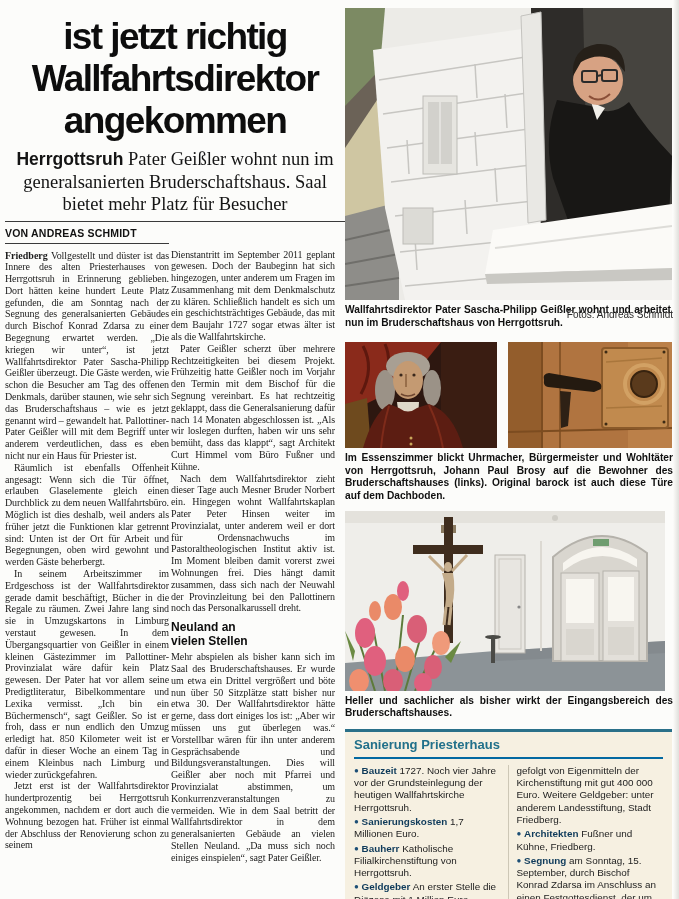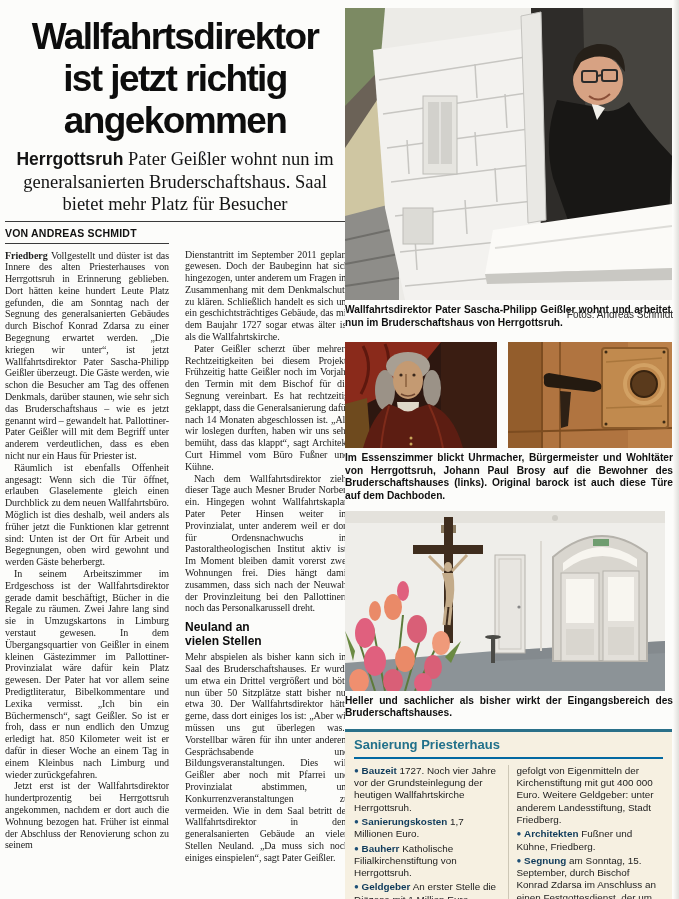--- a/index.html
+++ b/index.html
@@ -8,21 +8,21 @@
   .page::after{content:"";position:absolute;right:0;top:0;width:6px;height:100%;
         background:linear-gradient(to right,#fcfcfa,#e0dfdb);pointer-events:none;}
   
   .article{position:absolute;left:5px;top:6px;width:340px;}
   .headline{margin:10px 0 0;text-align:center;font-family:"Liberation Sans",sans-serif;
         font-weight:bold;font-size:37px;line-height:42px;letter-spacing:-1.6px;color:#0d0d0d;}
   .headline span{display:block;}
   .deck{margin:6px 0 0;text-align:center;font-size:18.5px;line-height:22.5px;color:#141414;}
   .deck-lead{font-family:"Liberation Sans",sans-serif;font-weight:bold;font-size:17.5px;}
   .rule-full{border-top:1.5px solid #3a3a3a;margin-top:5px;}
-  .cols{display:grid;grid-template-columns:164px 164px;column-gap:16px;height:650px;overflow:hidden;}
+  .cols{display:grid;grid-template-columns:164px 164px;column-gap:2px;height:650px;overflow:hidden;}
   .byline{font-family:"Liberation Sans",sans-serif;font-weight:bold;font-size:10.5px;
         letter-spacing:.2px;padding:5px 0 4px;border-bottom:1.5px solid #3a3a3a;margin-bottom:6px;color:#111;}
   .col2{padding-top:27px;}
   .para{margin:0;font-size:10px;line-height:11.8px;text-align:justify;hyphens:auto;letter-spacing:-0.1px;}
   .para.indent{text-indent:9px;}
   .para b{letter-spacing:0;}
   .subhead{margin:6px 0 3px;font-family:"Liberation Sans",sans-serif;font-weight:bold;
         font-size:12px;line-height:14px;color:#0d0d0d;}
   .subhead .sl{display:block;}
   
@@ -44,22 +44,22 @@
   .dot{color:#1d4f76;font-size:8px;vertical-align:1px;}
   .ib-item b{color:#0e3a5a;}
 </style>
 </head>
 <body>
 
 <div class="page">
 
   <div class="article">
     <h1 class="headline">
+      <span>ist jetzt richtig</span>
       <span>Wallfahrtsdirektor</span>
-      <span>ist jetzt richtig</span>
       <span>angekommen</span>
     </h1>
     <p class="deck">
       <b class="deck-lead">Herrgottsruh</b>
       <span>Pater Geißler wohnt nun im generalsanierten Bruderschaftshaus. Saal bietet mehr Platz für Besucher</span>
     </p>
     <div class="rule-full"></div>
     <div class="cols">
       <div class="col col1">
         <div class="byline">VON ANDREAS SCHMIDT</div>

